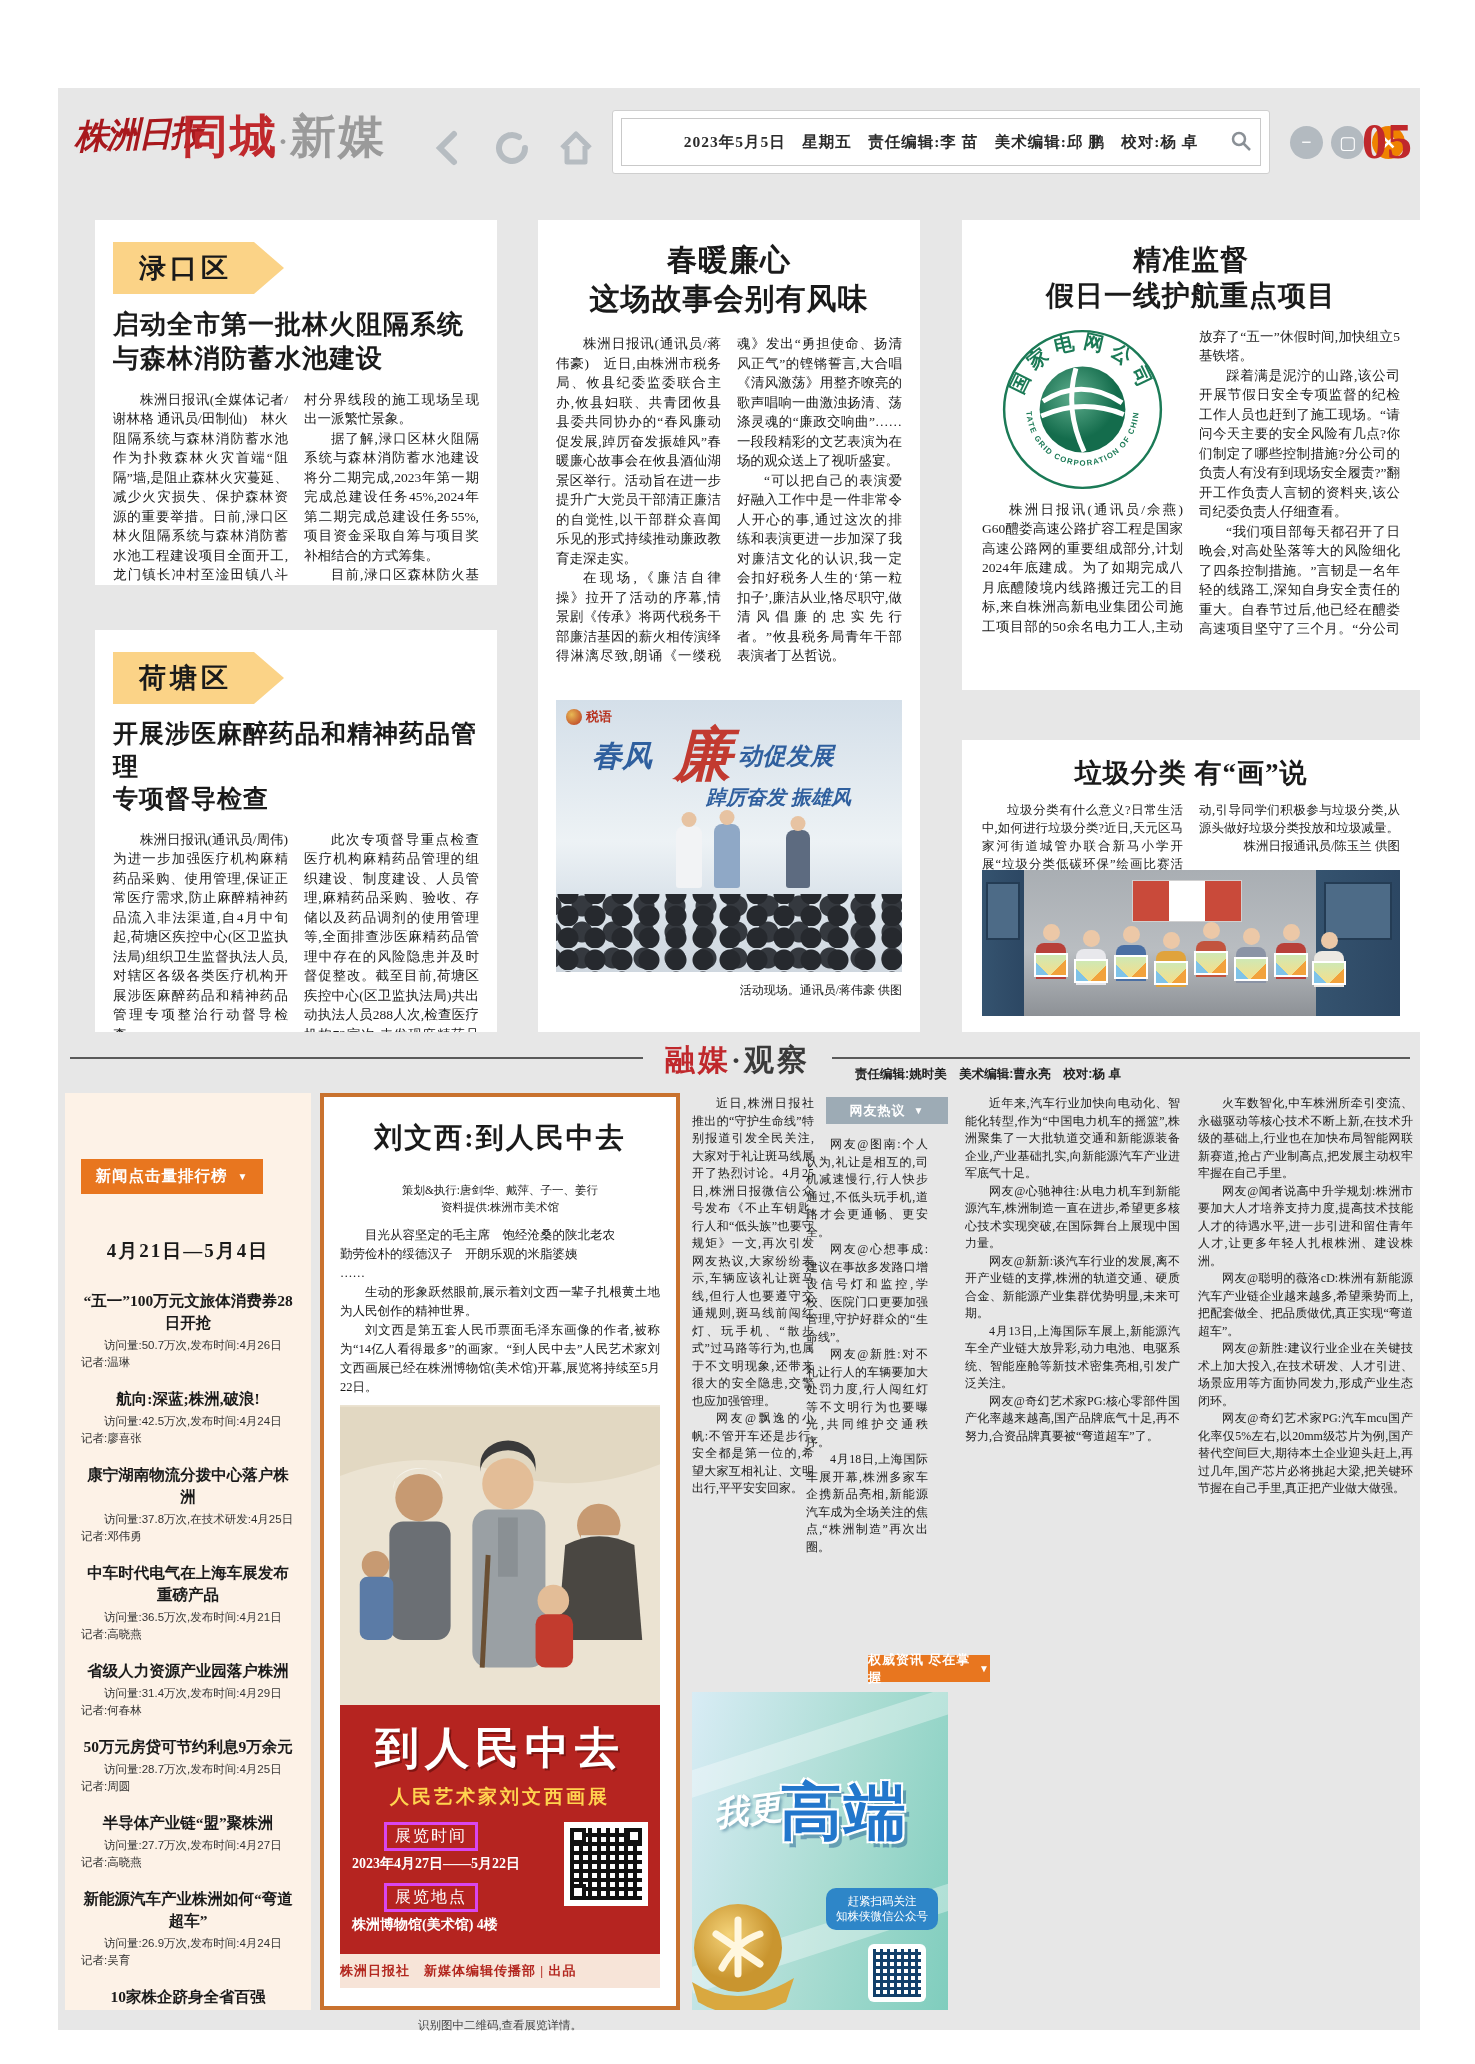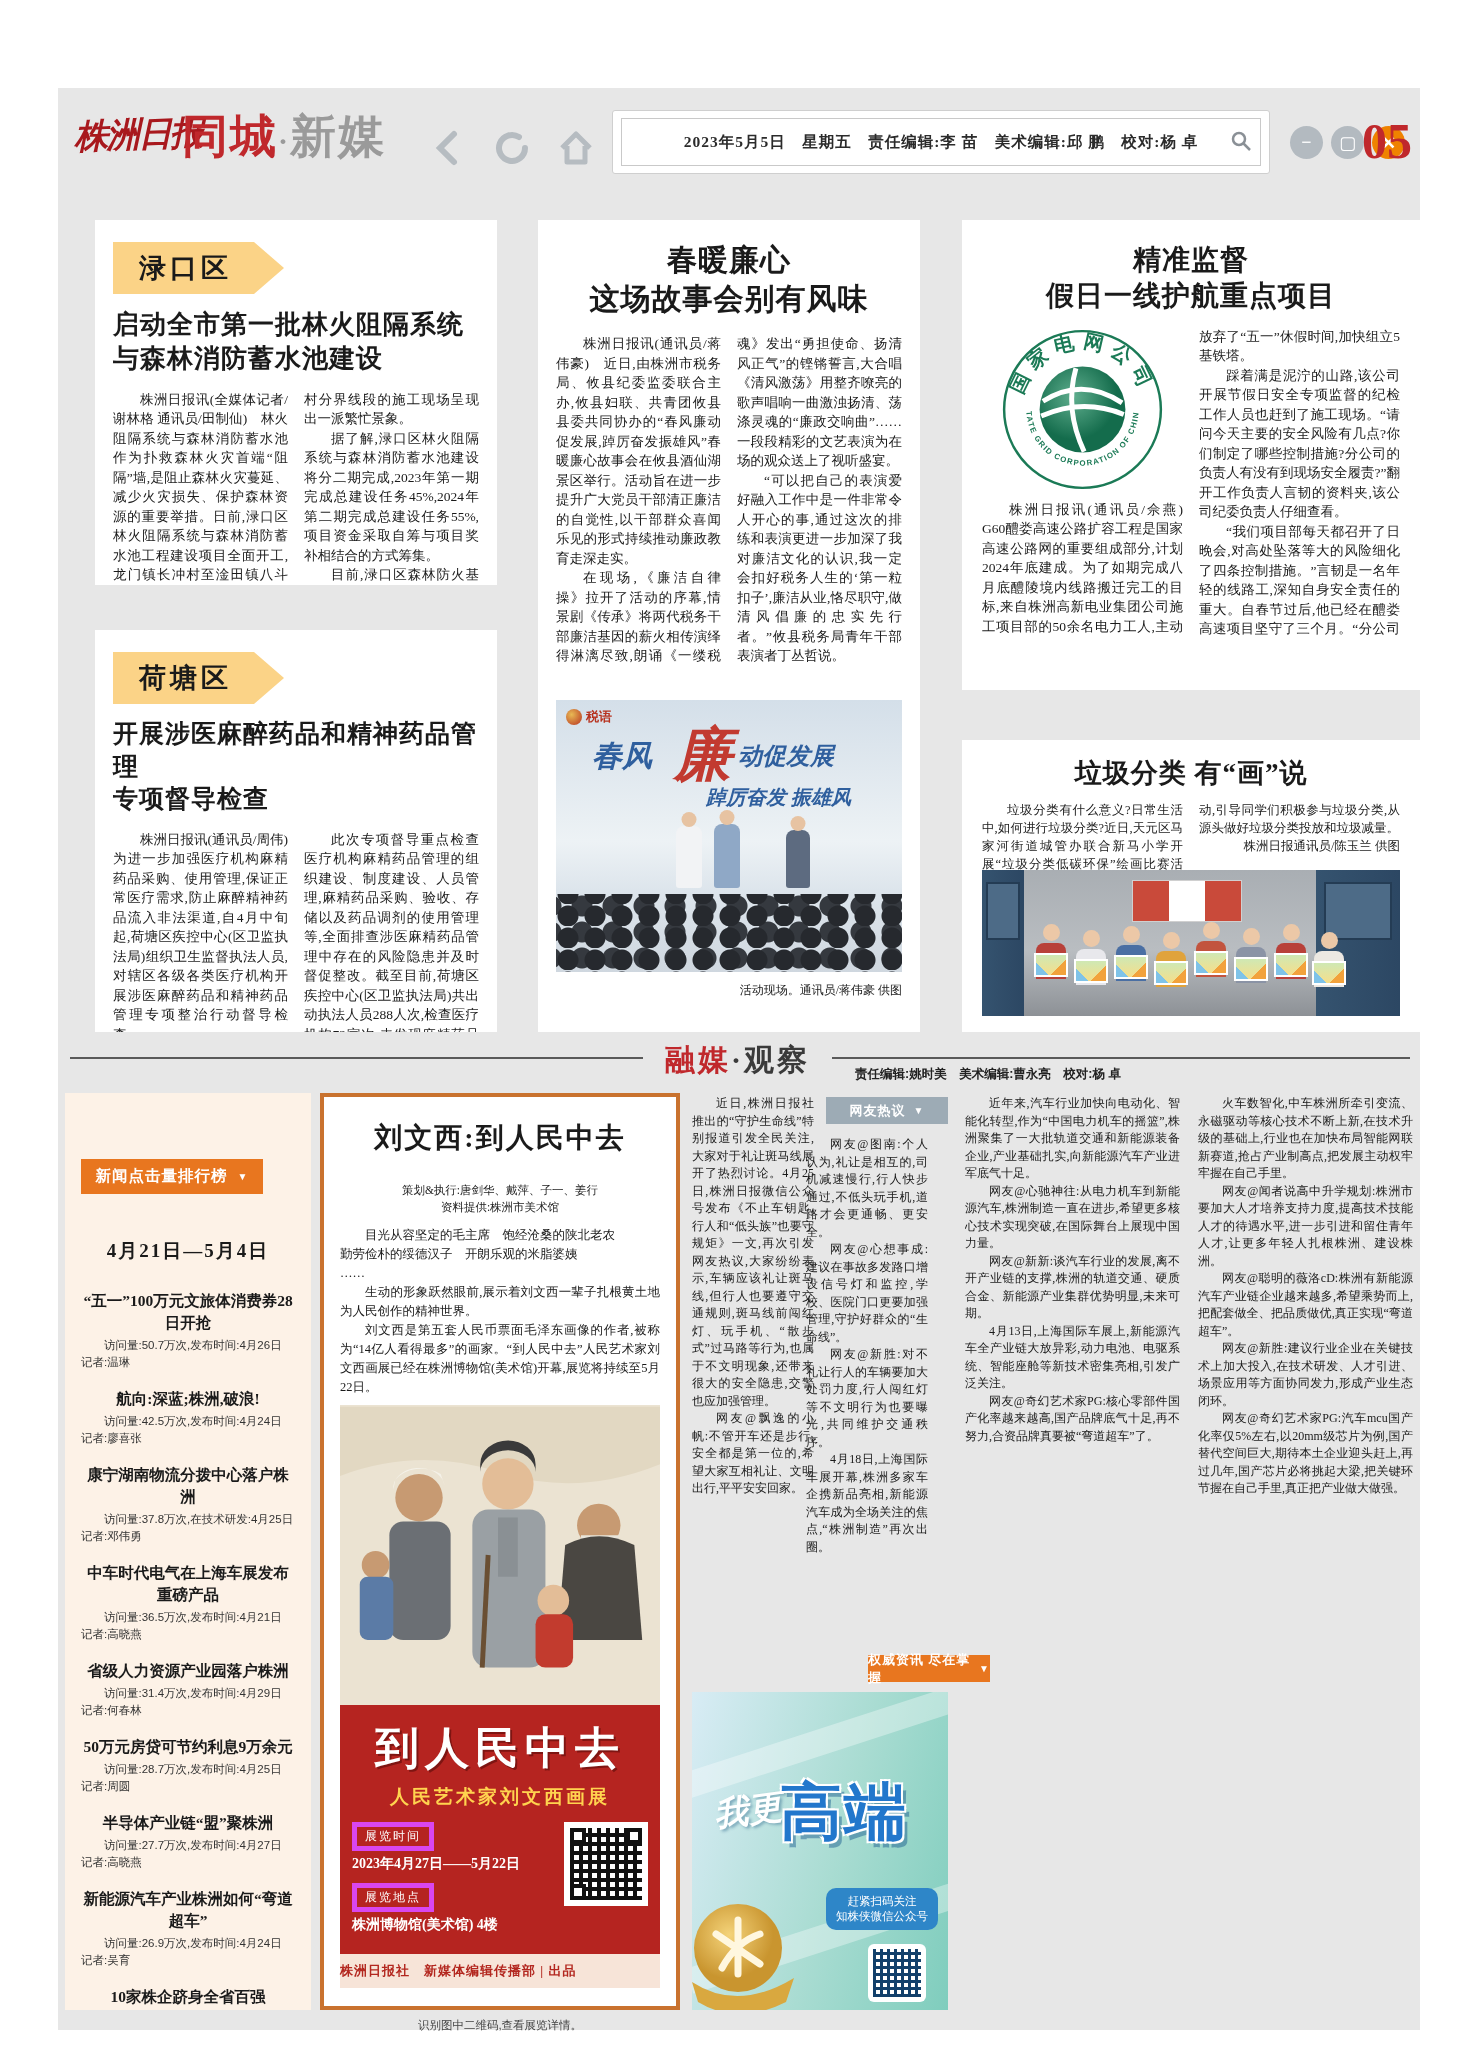--- a/index.html
+++ b/index.html
@@ -85,21 +85,21 @@
   .feature .title { text-align:center; font-size:28px; font-weight:bold; letter-spacing:2px; }
   .feature .credits { text-align:center; font-size:11.5px; line-height:17px; margin-top:25px; color:#222; }
   .feature .intro { font-size:12.5px; line-height:19px; margin-top:10px; text-align:justify; }
   .feature .intro .ind { text-indent:2em; }
   .painting { width:100%; height:300px; margin-top:8px; background:#ebe3d2; }
   .poster { width:100%; background:#b52420; color:#fff; padding:14px 12px 10px; }
   .poster .main { text-align:center; font-size:44px; font-weight:bold; letter-spacing:6px; text-shadow:2px 2px 0 #7e1512; }
   .poster .sub { text-align:center; font-size:19px; font-weight:bold; color:#ffd34f; letter-spacing:3px; margin-top:6px; }
   .poster .info { display:flex; margin-top:12px; align-items:flex-start; }
   .poster .labels { flex:1; }
-  .poster .lbl { display:inline-block; border:5px solid #d946ef; font-size:12px; padding:1px 8px; letter-spacing:2px; }
+  .poster .lbl { display:inline-block; border:3px solid #d946ef; font-size:16px; padding:1px 8px; letter-spacing:2px;margin-left:32px; }
   .poster .val { font-size:14px; font-weight:bold; margin:4px 0 10px; letter-spacing:0; }
   .qr { width:84px; height:84px; background:#fff; padding:6px; position:relative; }
   .qr .px { width:100%; height:100%;
     background-image: repeating-linear-gradient(0deg,#111 0 4px,transparent 4px 9px), repeating-linear-gradient(90deg,#111 0 4px,#fff 4px 9px); }
   .qr .eye { position:absolute; width:16px; height:16px; border:4px solid #111; background:#fff; }
   .producer { background:#f7e4d8; color:#b3271f; font-size:13px; font-weight:bold; padding:8px 0; letter-spacing:1px; }
   .feature-note { position:absolute; left:320px; top:2018px; width:360px; text-align:center; font-size:11.5px; color:#444; }
 
   
   .ncol { position:absolute; font-size:12px; line-height:17.5px; text-align:justify; overflow:hidden; }

